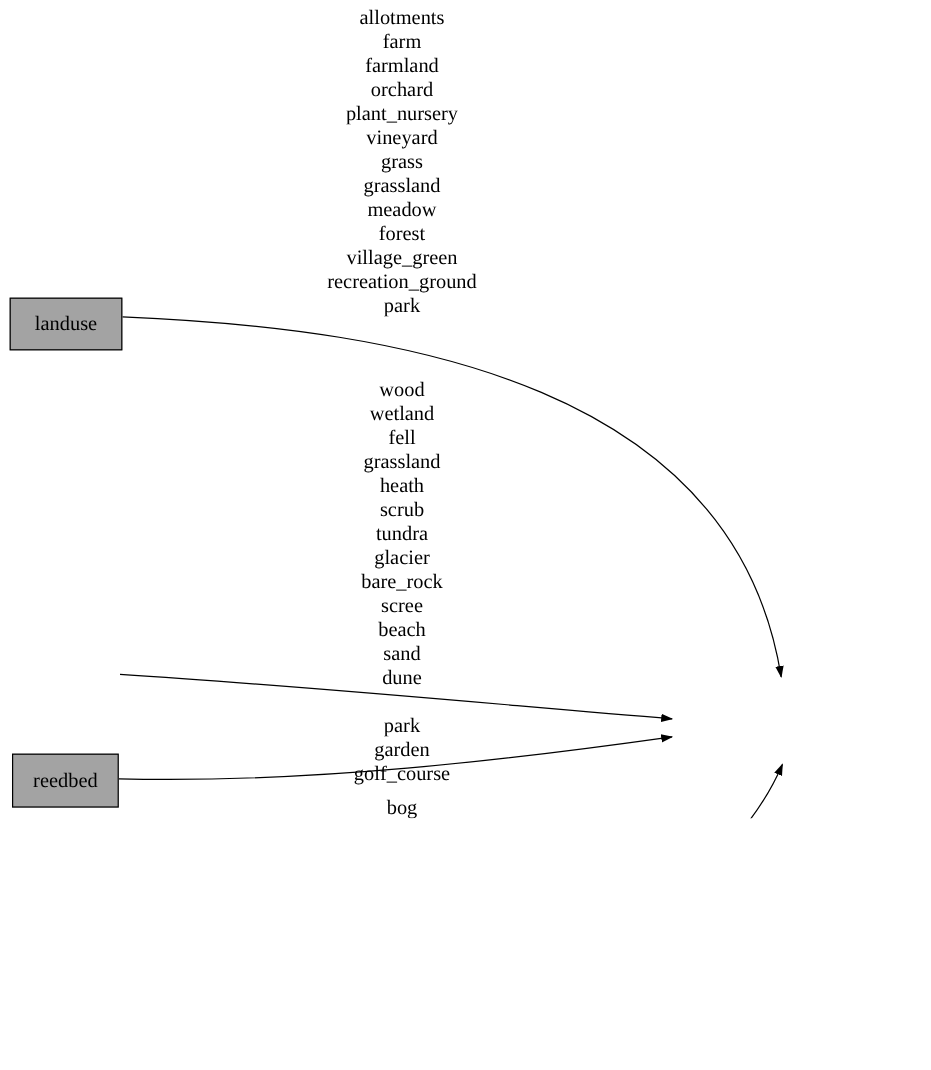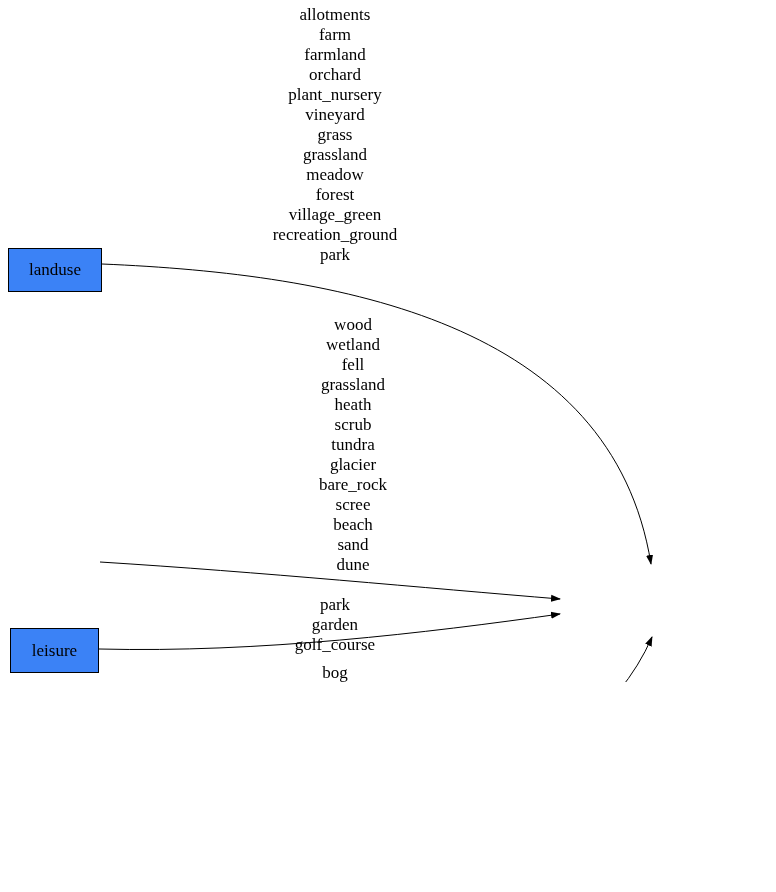--- a/index.html
+++ b/index.html
@@ -20,21 +20,21 @@
     position: absolute;
     left: 0;
     top: 0;
     width: 776px;
     height: 892px;
   }
   .node {
     position: absolute;
     box-sizing: border-box;
     border: 1px solid #000000;
-    background: #3b82f6;
+    background: #a3a3a3;
     display: flex;
     align-items: center;
     justify-content: center;
     font-size: 17px;
     white-space: nowrap;
   }
   .edge-label {
     position: absolute;
     transform: translateX(-50%);
     text-align: center;
@@ -67,21 +67,21 @@
 plant_nursery
 vineyard
 grass
 grassland
 meadow
 forest
 village_green
 recreation_ground
 park</div>
 
-  <div class="edge-label" style="left: 353px; top: 315px;">wood
+  <div class="edge-label" style="left: 335px; top: 315px;">wood
 wetland
 fell
 grassland
 heath
 scrub
 tundra
 glacier
 bare_rock
 scree
 beach
@@ -98,18 +98,18 @@
 marsh
 reedbed
 saltern
 tidalflat
 saltmarsh
 mangrove</div>
 
   <div class="node" style="left: 8px; top: 248px; width: 94px; height: 44px;">landuse</div>
 
 
-  <div class="node" style="left: 10px; top: 628px; width: 89px; height: 45px;">leisure</div>
+  <div class="node" style="left: 10px; top: 628px; width: 89px; height: 45px;">reedbed</div>
 
   <div class="node" style="left: 8px; top: 838px; width: 95px; height: 45px;">wetland</div>
 
 
 </div>
 
 </body></html>

